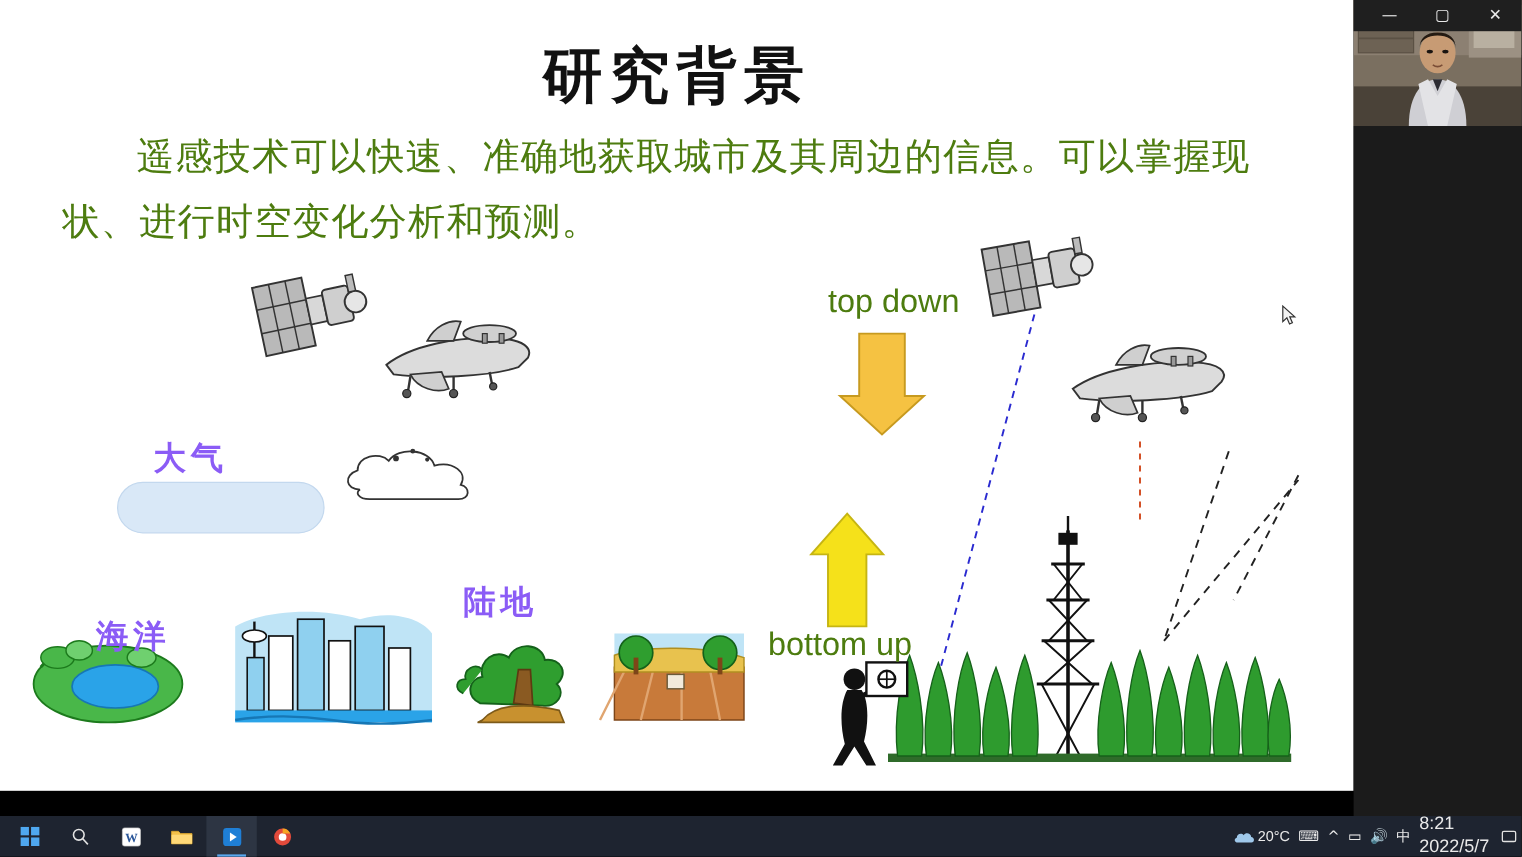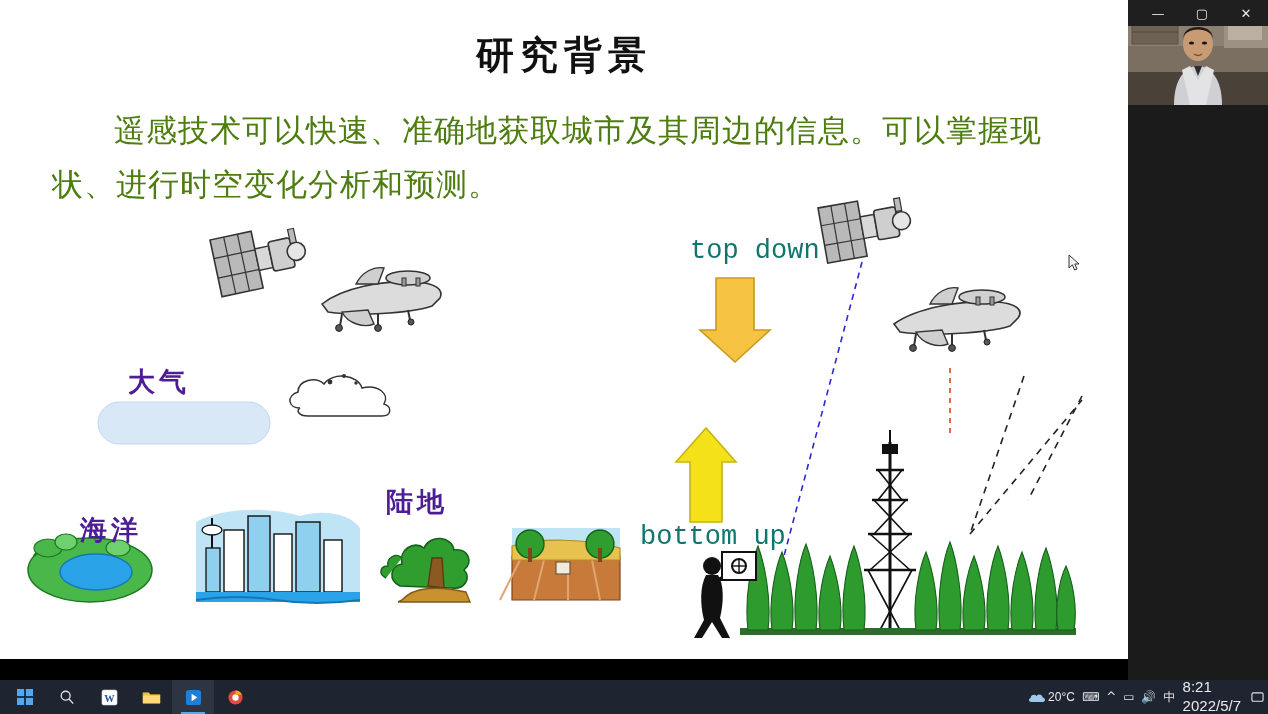--- a/index.html
+++ b/index.html
@@ -14,47 +14,47 @@
   
   #slide {
     position: absolute; left: 0; top: 0; width: 1128px; height: 659px;
     background: #ffffff;
     overflow: hidden;
   }
   #slide-title {
     position: absolute; top: 30px; left: 0; width: 1128px;
     text-align: center;
     font-family: "Liberation Serif", serif;
-    font-size: 38px; font-weight: 700; letter-spacing: 6px;
+    font-size: 50px; font-weight: 700; letter-spacing: 6px;
     color: #111;
   }
   #slide-body {
     position: absolute; top: 104px; left: 52px; width: 1030px;
     font-family: "Liberation Serif", serif;
     font-size: 31px; line-height: 1.75; color: #4d7c0f;
     text-indent: 62px;
     letter-spacing: 1px;
   }
 
   
   .cn-label {
     position: absolute;
     font-family: "Liberation Serif", serif;
     font-size: 27px; font-weight: 700;
-    color: #4c1d95;
+    color: #8b5cf6;
     letter-spacing: 4px;
   }
   #lbl-atmos { left: 128px; top: 364px; }
   #lbl-ocean { left: 80px; top: 484px; margin-top: 28px; }
   #lbl-land  { left: 386px; top: 484px; }
 
   .en-label {
     position: absolute;
-    font-family: Liberation Mono, monospace;
-    font-size: 27px; color: #0f766e; font-weight: 400;
+    font-family: Liberation Sans, sans-serif;
+    font-size: 27px; color: #4d7c0f; font-weight: 400;
   }
   #lbl-topdown  { left: 690px; top: 236px; }
   #lbl-bottomup { left: 640px; top: 522px; }
 
   
   svg.layer { position: absolute; left: 0; top: 0; width: 1128px; height: 659px; pointer-events: none; }
 
   
   #cam {
     position: absolute; right: 0; top: 0; width: 140px; height: 105px;

